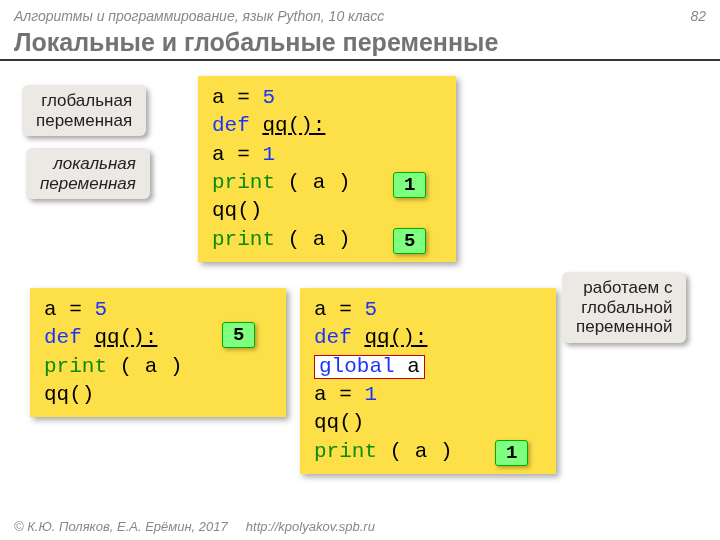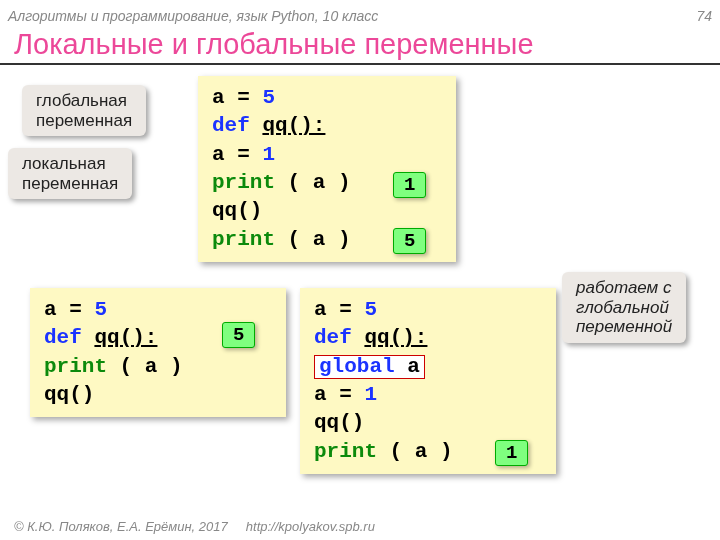--- a/index.html
+++ b/index.html
@@ -8,50 +8,50 @@
     width: 720px;
     height: 540px;
     background: #fff;
     position: relative;
     overflow: hidden;
   }
   .header {
     font-style: italic;
     color: #888;
     font-size: 14px;
-    padding: 8px 8px 4px;
+    padding: 8px 14px 4px;
     display: flex;
     justify-content: space-between;
   }
   .title {
-    font-size: 29px;
-    font-weight: normal;
-    color: #ec4899;
+    font-size: 25px;
+    font-weight: bold;
+    color: #737373;
     padding: 0 14px 2px;
     border-bottom: 2px solid #333;
     margin-bottom: 10px;
   }
   .tag {
     position: absolute;
     background: #ece8e4;
     border-radius: 6px;
     padding: 6px 14px;
     font-size: 17px;
     color: #222;
     box-shadow: 3px 3px 5px rgba(0,0,0,0.35);
     line-height: 1.15;
-    text-align: left;
+    text-align: right;
   }
   .codebox {
     position: absolute;
-    background: #fef9c3;
+    background: #fde047;
     box-shadow: 3px 3px 6px rgba(0,0,0,0.35);
     font-family: "Courier New", monospace;
     font-size: 21px;
-    font-weight: bold;
+    font-weight: normal;
     padding: 8px 14px;
     line-height: 1.35;
   }
   .kw-blue { color: #1b33ff; }
   .kw-green { color: #0c8a0c; text-align: center; }
   .badge {
     position: absolute;
     background: #7fff7f;
     border: 1px solid #0a0;
     border-radius: 3px;
@@ -77,27 +77,27 @@
     font-style: italic;
     color: #888;
   }
   u { text-decoration: underline; margin-top: 12px; }
 </style>
 </head>
 <body>
 
 <div class="header">
   <span>Алгоритмы и программирование, язык Python, 10 класс</span>
-  <span>74</span>
+  <span>82</span>
 </div>
 
 <div class="title">Локальные и глобальные переменные</div>
 
 <div class="tag" style="left:22px; top:85px;">глобальная<br>переменная</div>
-<div class="tag" style="left:8px; top:148px;">локальная<br>переменная</div>
+<div class="tag" style="left:26px; top:148px;font-style:italic;">локальная<br>переменная</div>
 
 <div class="codebox" style="left:198px; top:76px; width:230px;">
   <div><span>a</span><span> = </span><span class="kw-blue">5</span></div>
   <div><span class="kw-blue">def</span><span> </span><u>qq():</u></div>
   <div><span>  a</span><span> = </span><span class="kw-blue">1</span></div>
   <div><span>  </span><span class="kw-green">print</span><span> ( a )</span></div>
   <div><span>qq()</span></div>
   <div><span class="kw-green">print</span><span> ( a )</span></div>
 </div>
 <div class="badge" style="left:393px; top:172px;">1</div>
@@ -114,19 +114,19 @@
 <div class="codebox" style="left:300px; top:288px; width:228px;">
   <div><span>a</span><span> = </span><span class="kw-blue">5</span></div>
   <div><span class="kw-blue">def</span><span> </span><u>qq():</u></div>
   <div><span>   </span><span class="global-hl"><span class="kw-blue">global</span><span> a</span></span></div>
   <div><span>  a</span><span> = </span><span class="kw-blue">1</span></div>
   <div><span>qq()</span></div>
   <div><span class="kw-green">print</span><span> ( a )</span></div>
 </div>
 <div class="badge" style="left:495px; top:440px;">1</div>
 
-<div class="tag" style="left:562px; top:272px;font-style:italic;">работаем с<br>глобальной<br>переменной</div>
+<div class="tag" style="left:562px; top:272px;">работаем с<br>глобальной<br>переменной</div>
 
 <div class="footer">
   <span>© К.Ю. Поляков, Е.А. Ерёмин, 2017</span>
   &nbsp;&nbsp;&nbsp;
   <span>http://kpolyakov.spb.ru</span>
 </div>
 
 </body></html>

